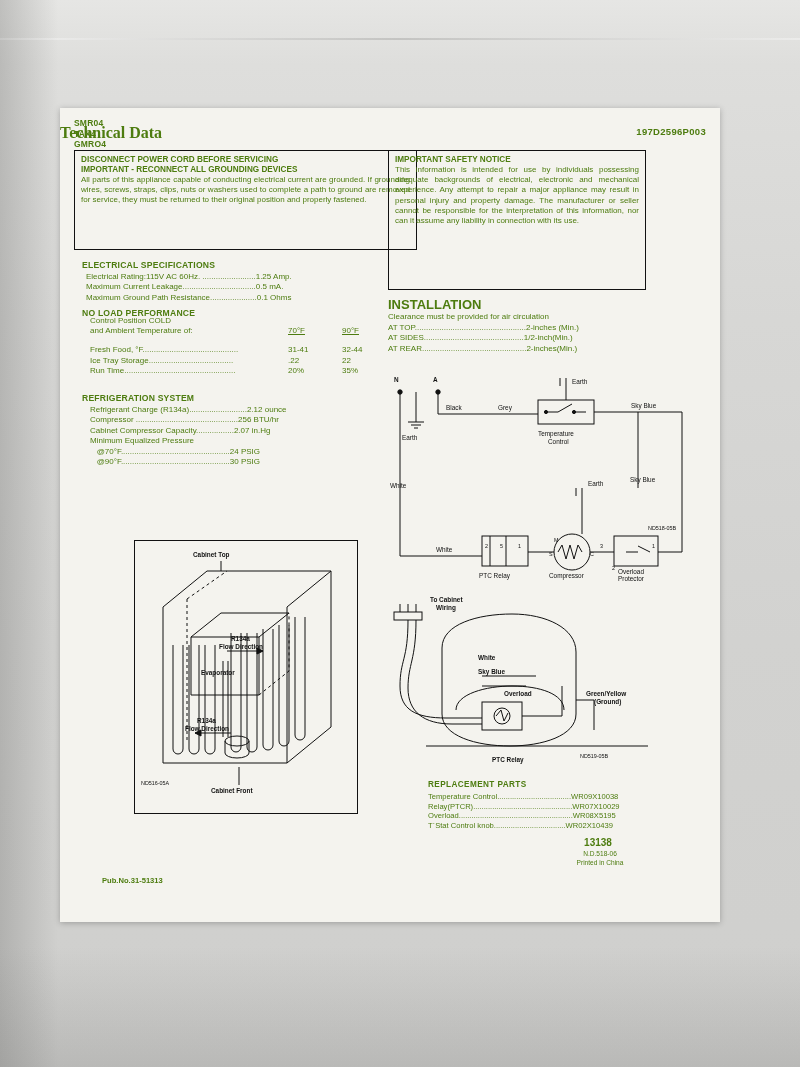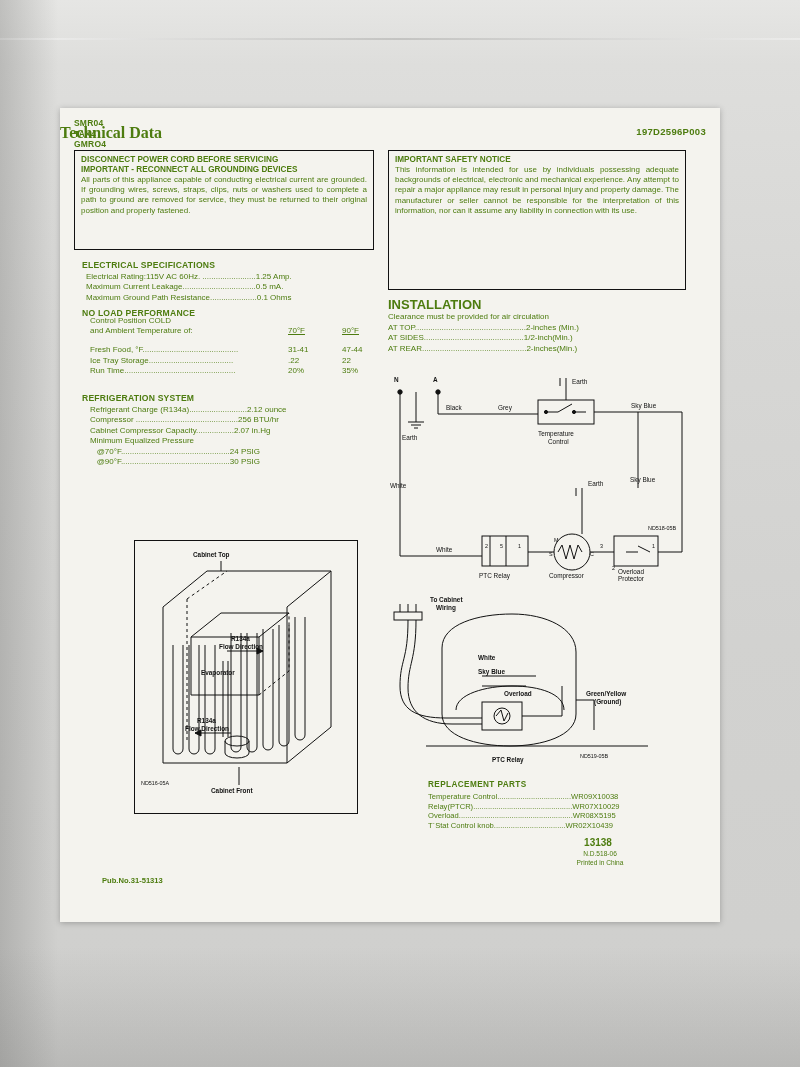--- a/index.html
+++ b/index.html
@@ -44,22 +44,22 @@
   .doc-title{
     position:absolute;left:0;right:0;top:16px;text-align:left;
     font-size:16px;font-weight:bold;font-family:"Liberation Serif",serif;
   }
   .doc-number{
     position:absolute;right:14px;top:18px;font-size:9.5px;font-weight:bold;letter-spacing:.3px;
   }
 
   
   .box{position:absolute;border:1px solid #111;}
-  .box-left{left:14px;top:42px;width:300px;height:100px;padding:4px 6px;box-sizing:border-box;}
-  .box-right{left:328px;top:42px;width:298px;height:140px;padding:4px 6px;box-sizing:border-box;}
+  .box-left{left:14px;top:42px;width:343px;height:100px;padding:4px 6px;box-sizing:border-box;}
+  .box-right{left:328px;top:42px;width:258px;height:140px;padding:4px 6px;box-sizing:border-box;}
   .box-title{font-size:8.2px;font-weight:bold;margin-bottom:1px;}
   .box-body{font-size:8px;line-height:10.2px;text-align:justify;}
 
   
   .sec-title{position:absolute;font-size:8.6px;font-weight:bold;letter-spacing:.2px;}
   .lines{position:absolute;font-size:8px;line-height:10.4px;}
   .lines .row{white-space:pre;}
 
   .nl-table{position:absolute;font-size:8px;line-height:10.4px;}
   .nl-table .hdr{position:relative;height:11px;}
@@ -135,21 +135,21 @@
       <div class="r">Control Position COLD</div>
       <div class="hdr">
         <span>and Ambient Temperature of:</span>
         <span class="col-a">70°F</span>
         <span class="col-b">90°F</span>
       </div>
       <div class="r" style="height:8px;"></div>
       <div class="r">
         <span>Fresh Food, °F.</span><span>..........................................</span>
         <span class="v1">31-41</span>
-        <span class="v2">47-44</span>
+        <span class="v2">32-44</span>
       </div>
       <div class="r">
         <span>Ice Tray Storage</span><span>......................................</span>
         <span class="v1">.22</span>
         <span class="v2">22</span>
       </div>
       <div class="r">
         <span>Run Time</span><span>..................................................</span>
         <span class="v1">20%</span>
         <span class="v2">35%</span>

